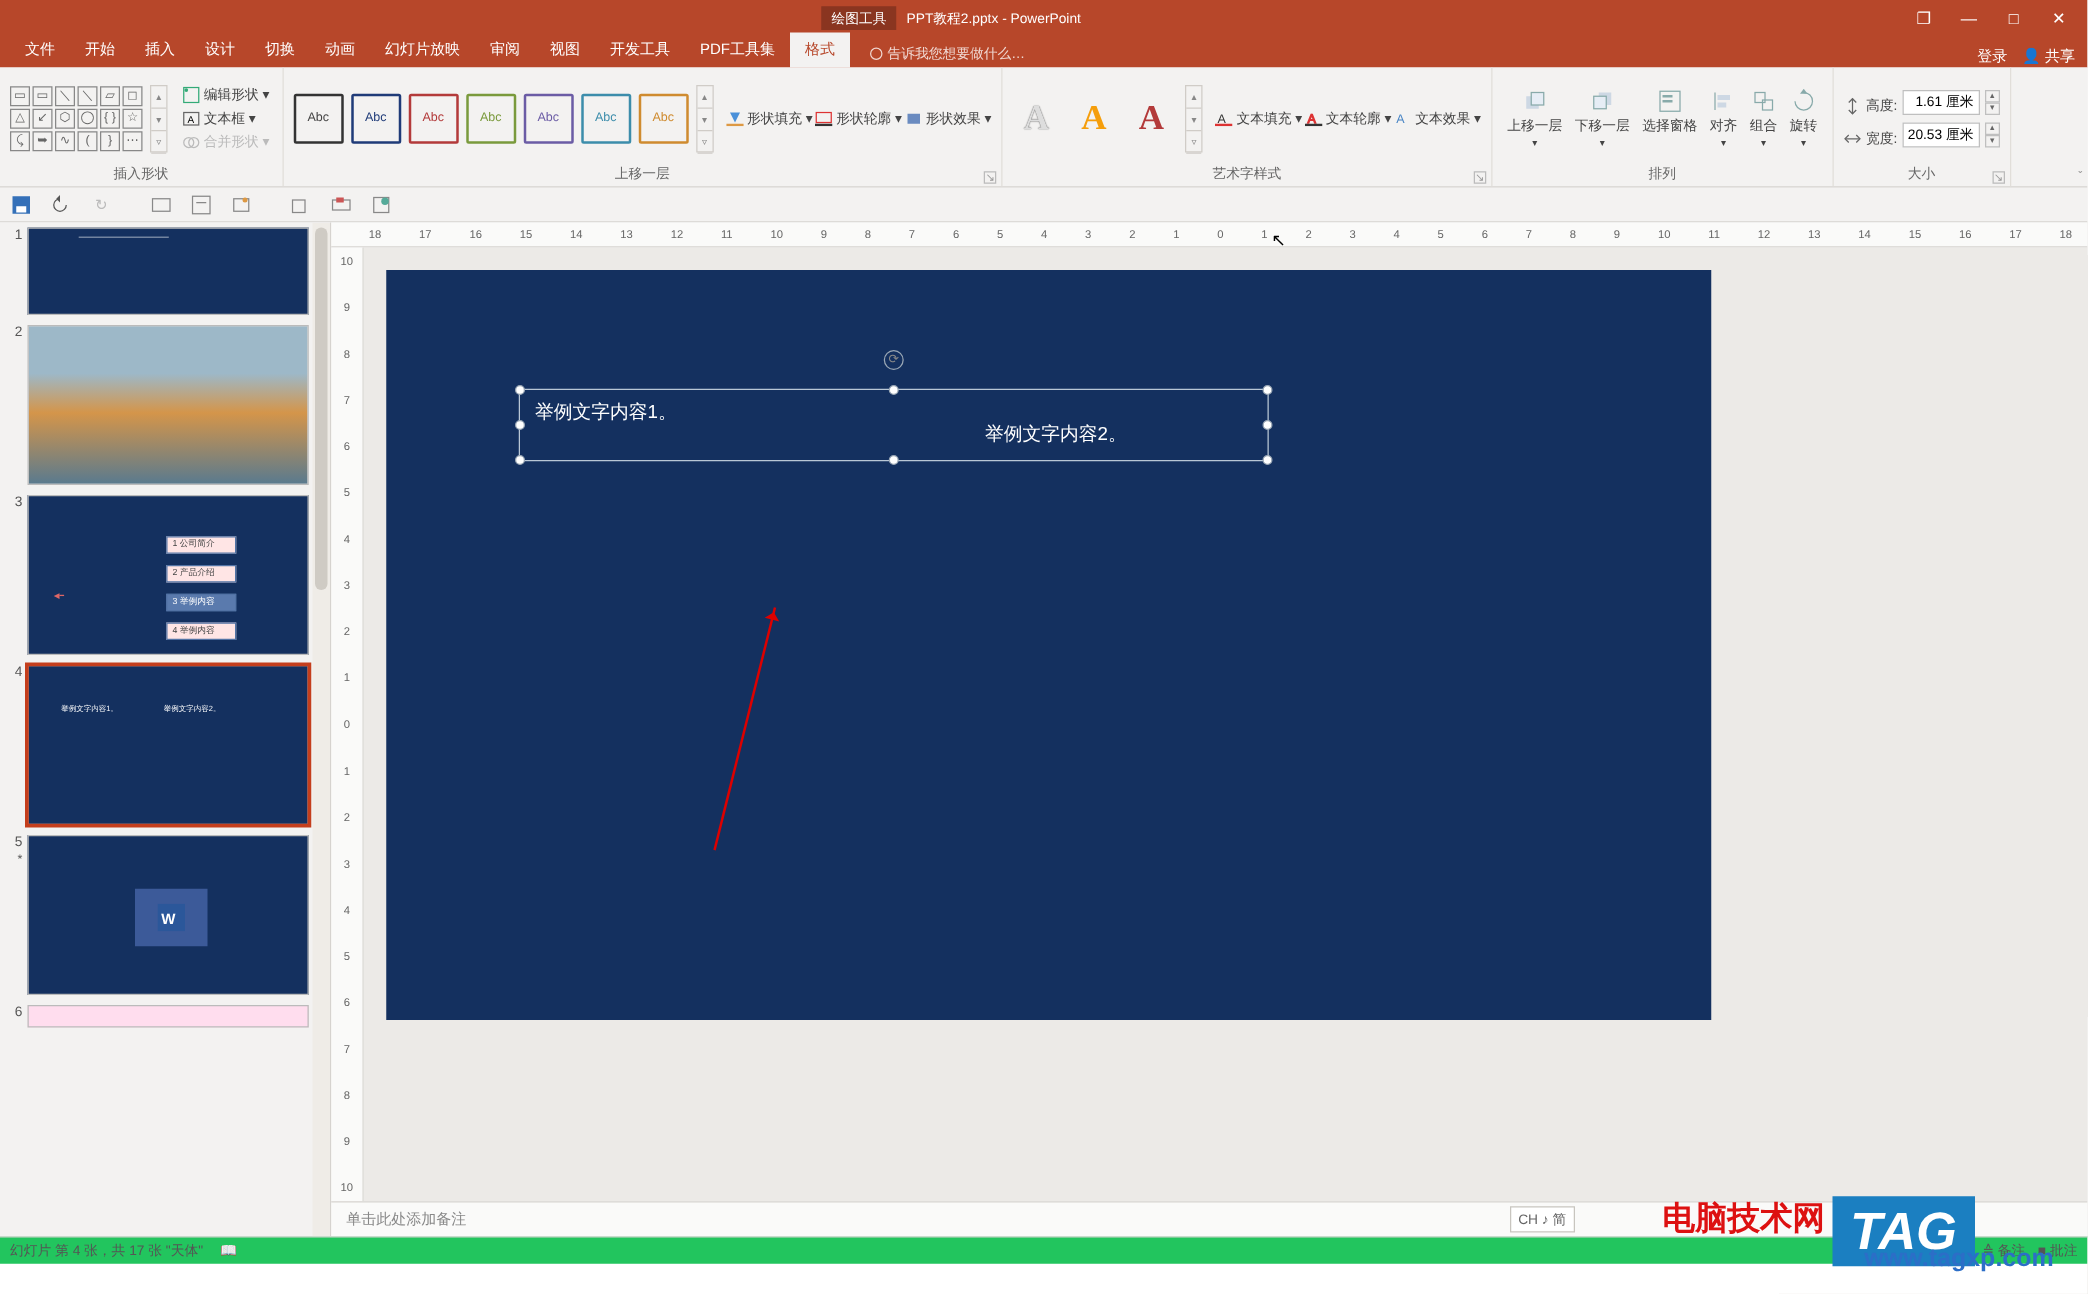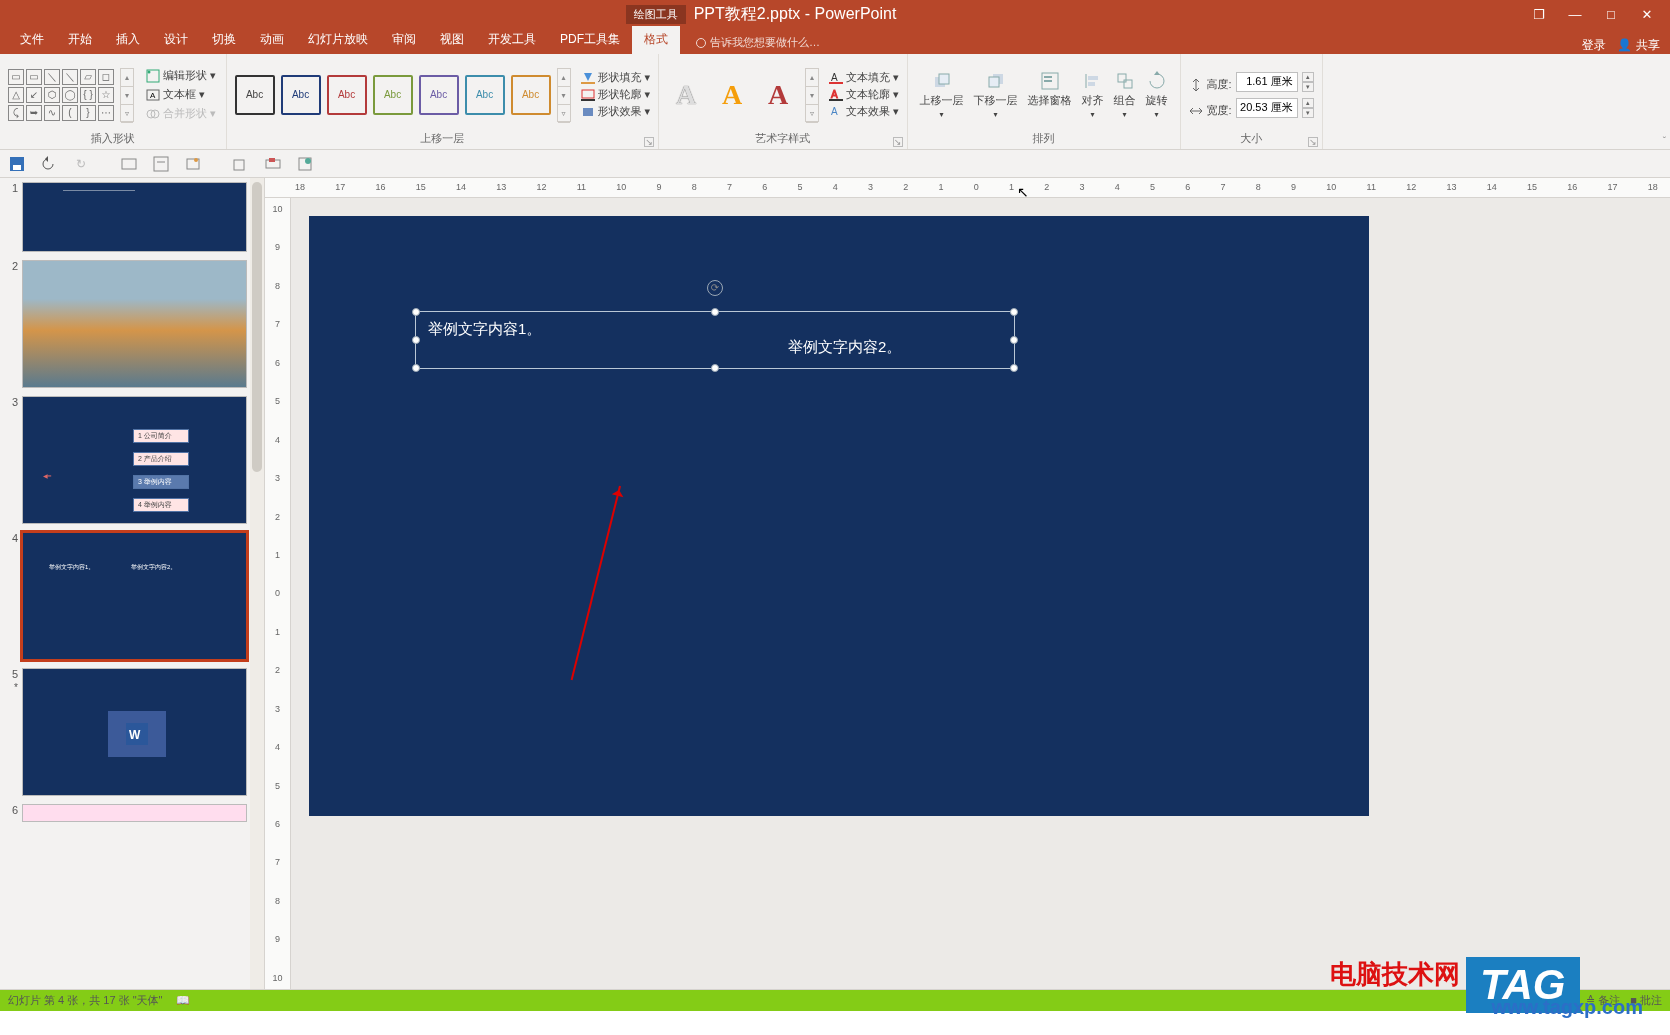--- a/index.html
+++ b/index.html
@@ -1,20 +1,20 @@
 <!DOCTYPE html>
 <html><head>
 <meta charset="utf-8">
 <style>
 *{margin:0;padding:0;box-sizing:border-box;font-family:"Microsoft YaHei","Segoe UI",sans-serif;user-select:none}
 body{width:1670px;height:1035px;background:#fff;overflow:hidden;font-size:12px;color:#444}
 .titlebar{height:28px;background:#b7472a;display:flex;align-items:center;color:#fff}
 .titlebar .center{flex:1;display:flex;justify-content:center;gap:8px;align-items:center}
 .titlebar .tool-tag{background:#8a3520;padding:2px 8px;font-size:11px}
-.titlebar .fname{font-size:16px}
+.titlebar .fname{font-size:11px}
 .titlebar .wctl{display:flex;gap:2px;padding-right:6px}
 .titlebar .wctl span{width:34px;height:28px;display:flex;align-items:center;justify-content:center;font:13px/1 sans-serif;cursor:pointer}
 .tabbar{height:26px;background:#b7472a;display:flex;align-items:flex-end;color:#fff;padding-left:8px}
 .tabbar .tab{padding:5px 12px 6px;font-size:12px;cursor:pointer}
 .tabbar .tab.active{background:#f3f2f1;color:#b7472a}
 .tabbar .tell{margin-left:12px;display:flex;align-items:center;gap:4px;color:#f0d8d2;font-size:11px;padding:4px}
 .tabbar .tell .bulb{width:10px;height:10px;border:1px solid #f0d8d2;border-radius:50%}
 .tabbar .right{margin-left:auto;display:flex;align-items:center;gap:12px;padding-right:10px;font-size:12px}
 .ribbon{height:96px;background:#f3f2f1;border-bottom:1px solid #d6d3cf;display:flex;position:relative}
 .group{border-right:1px solid #e1ded9;padding:4px 8px 2px;display:flex;flex-direction:column;align-items:center;position:relative}
@@ -30,21 +30,21 @@
 .style-box{width:40px;height:40px;border:1px solid #ccc;border-radius:2px;display:flex;align-items:center;justify-content:center;font-size:10px;color:#444}
 .style-box.b1{border:2px solid #333}
 .style-box.b2{border:2px solid #1f3b78;color:#1f3b78}
 .style-box.b3{border:2px solid #b33a3a;color:#b33a3a}
 .style-box.b4{border:2px solid #7a9a3c;color:#7a9a3c}
 .style-box.b5{border:2px solid #6b5ca5;color:#6b5ca5}
 .style-box.b6{border:2px solid #3c8dab;color:#3c8dab}
 .style-box.b7{border:2px solid #cf8b2f;color:#cf8b2f}
 .gal-ctrl{display:flex;flex-direction:column;border:1px solid #d0ccc7;width:14px;height:54px}
 .gal-ctrl span{flex:1;border-bottom:1px solid #d0ccc7;text-align:center;font-size:8px;line-height:17px;color:#888}
-.vopts{display:flex;flex-direction:column;gap:2px;font-size:11px;margin-left:4px}
+.vopts{display:flex;gap:2px;font-size:11px;margin-left:4px}
 .vopts div{display:flex;align-items:center;gap:3px}
 .vopts .sw{width:14px;height:12px;display:inline-block}
 .wordart-gal{display:flex;gap:8px;align-items:center}
 .wa{width:38px;height:44px;display:flex;align-items:center;justify-content:center;font:bold 28px serif}
 .wa1{color:#ddd;text-shadow:0 0 1px #333}
 .wa2{color:#f59e0b}
 .wa3{color:#b33a3a}
 .arrange-btns{display:flex;gap:2px}
 .abtn{display:flex;flex-direction:column;align-items:center;gap:2px;padding:2px 4px;font-size:11px;color:#444;cursor:pointer}
 .abtn .aico{width:20px;height:20px;display:block}
@@ -88,21 +88,21 @@
 .h-bl{left:-4px;bottom:-4px}.h-bm{left:50%;bottom:-4px;margin-left:-4px}.h-br{right:-4px;bottom:-4px}
 .rot{position:absolute;left:50%;top:-32px;margin-left:-8px;width:16px;height:16px;border:1px solid #9aa7b5;border-radius:50%;font-size:10px;text-align:center;line-height:14px;color:#888}
 .slide-text{position:absolute;color:#fff;font-size:15px}
 .arrow-line{position:absolute;left:310px;top:270px;width:2px;height:200px;background:#d00;transform:rotate(14deg);transform-origin:top}
 .arrow-line::before{content:"";position:absolute;top:-2px;left:-5px;border:6px solid transparent;border-bottom-color:#d00}
 .cursor{position:absolute;left:752px;top:6px;font-size:14px;color:#000;pointer-events:none}
 .thumbs-scroll{position:absolute;right:0;top:0;width:14px;height:100%;background:#efece7}
 .thumbs-scroll .bar{position:absolute;left:2px;top:4px;width:10px;height:290px;background:#cfcbc4;border-radius:5px}
 .notes{height:28px;background:#fafaf9;border-top:1px solid #d6d3cf;padding:5px 12px;font-size:12px;color:#888;position:relative}
 .ime{position:absolute;right:410px;top:3px;border:1px solid #c8c5bf;background:#fff;padding:2px 6px;font-size:11px;color:#666}
-.statusbar{height:22px;background:#84cc16;border-top:1px solid #d6d3cf;display:flex;align-items:center;padding:0 8px;font-size:11px;color:#555;gap:14px}
+.statusbar{height:22px;background:#22c55e;border-top:1px solid #d6d3cf;display:flex;align-items:center;padding:0 8px;font-size:11px;color:#555;gap:14px}
 .statusbar .right{margin-left:auto;display:flex;align-items:center;gap:10px}
 .watermark{position:absolute;right:0;bottom:22px;width:340px;display:flex;align-items:flex-start;gap:6px;font-weight:bold;pointer-events:none}
 .watermark .txt{color:#d11;font-size:26px;font-family:"SimHei"}
 .watermark .url{position:absolute;right:27px;bottom:-6px;font-size:20px;color:#2c6ec7;font-weight:bold}
 .watermark .tag{background:#1b7fc1;color:#fff;font:bold italic 42px sans-serif;padding:4px 14px}
 .star{color:#555;font-size:10px;margin-top:2px}
 svg{display:block}
 </style>
 </head>
 <body>
@@ -566,20 +566,24 @@
             <span class="handle h-bl"></span>
             <span class="handle h-bm"></span>
             <span class="handle h-br"></span>
             <span class="slide-text" style="left:12px;top:8px">举例文字内容1。</span>
             <span class="slide-text" style="left:372px;top:26px">举例文字内容2。</span>
           </div>
           <div class="arrow-line"></div>
         </div>
       </div>
     </div>
+    <div class="notes">
+      <span>单击此处添加备注</span>
+      <span class="ime">CH ♪ 简</span>
+    </div>
   </div>
 </div>
 
 <div class="statusbar">
   <span>幻灯片 第 4 张，共 17 张    "天体"</span>
   <span>📖</span>
   <div class="right">
     <span>≙ 备注</span>
     <span>■ 批注</span>
   </div>

